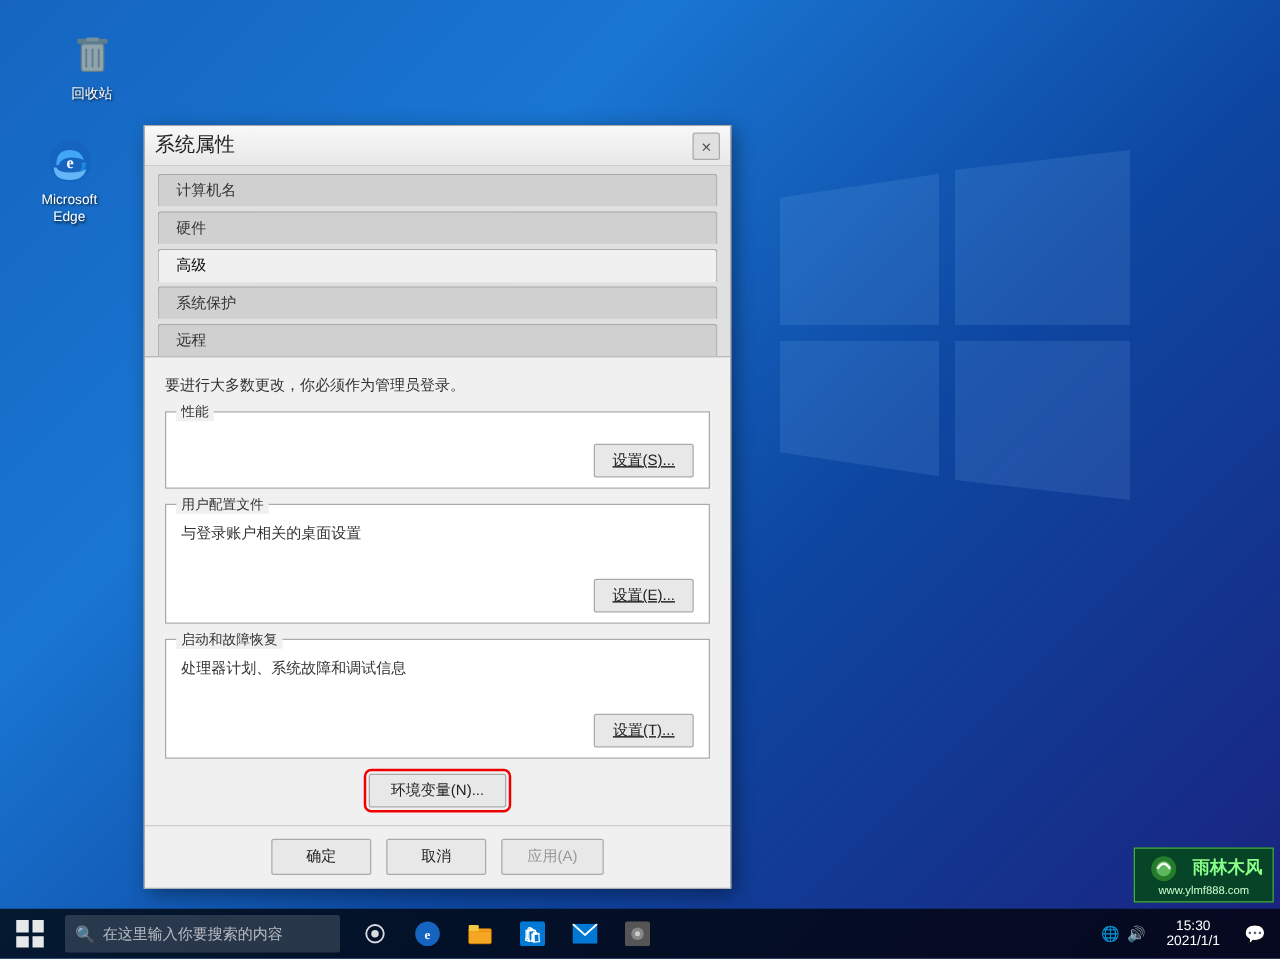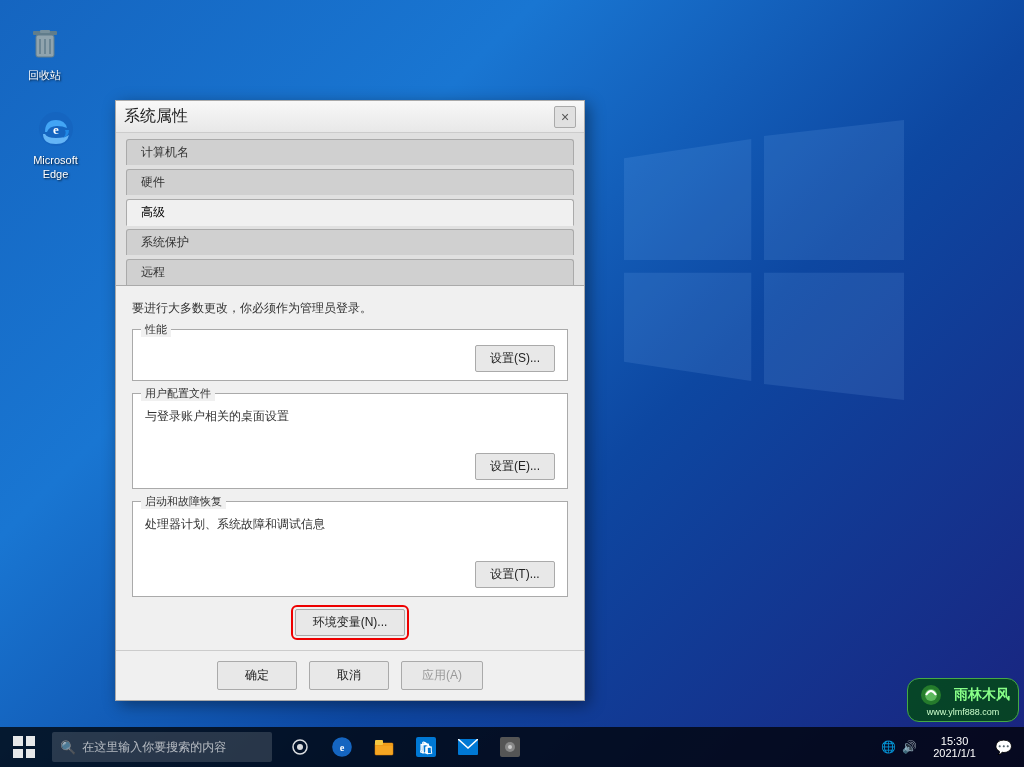--- a/index.html
+++ b/index.html
@@ -140,21 +140,21 @@
       cursor: pointer;
     }
     
     .ylmf-watermark {
       position: absolute;
       bottom: 45px;
       right: 5px;
       background: rgba(0,80,0,0.7);
       border: 1px solid #4a4;
       padding: 4px 8px;
-      border-radius: 12px;
+      border-radius: 0;
       color: white;
       font-size: 10px;
       text-align: center;
     }
     .ylmf-watermark .ylmf-logo {
       font-size: 14px;
       font-weight: bold;
       color: #8f8;
     }
 
@@ -263,21 +263,22 @@
     }
     .section-desc {
       font-size: 12px;
       color: #333;
       margin-top: 6px;
       margin-bottom: 28px;
     }
     .section-btn-row {
       display: flex;
       justify-content: flex-end;
-      margin-top: 7px;
+      margin-top: 17px;
+      text-decoration: underline;
     }
 
     
     .btn {
       padding: 4px 14px;
       font-size: 12px;
       background: #e8e8e8;
       border: 1px solid #aaa;
       cursor: pointer;
       color: #222;
@@ -332,21 +333,21 @@
 
 <div class="desktop">
 
   <svg class="win-logo-watermark" viewBox="0 0 88 88">
     <polygon points="0,12 40,6 40,44 0,44" fill="rgba(150,200,255,0.5)"></polygon>
     <polygon points="44,5 88,0 88,44 44,44" fill="rgba(150,200,255,0.5)"></polygon>
     <polygon points="0,48 40,48 40,82 0,76" fill="rgba(150,200,255,0.5)"></polygon>
     <polygon points="44,48 88,48 88,88 44,83" fill="rgba(150,200,255,0.5)"></polygon>
   </svg>
 
-  <div class="desktop-icon" style="top:20px;left:7px;">
+  <div class="desktop-icon" style="top:20px;left:36px;">
     <div class="icon-img">
       <svg width="36" height="36" viewBox="0 0 36 36">
         <rect x="6" y="5" width="24" height="4" rx="1" fill="#607d8b"></rect>
         <rect x="9" y="9" width="18" height="22" rx="2" fill="#90a4ae" stroke="#607d8b" stroke-width="1"></rect>
         <rect x="13" y="4" width="10" height="3" rx="1" fill="#78909c"></rect>
         <line x1="13" y1="13" x2="13" y2="28" stroke="#607d8b" stroke-width="1.5"></line>
         <line x1="18" y1="13" x2="18" y2="28" stroke="#607d8b" stroke-width="1.5"></line>
         <line x1="23" y1="13" x2="23" y2="28" stroke="#607d8b" stroke-width="1.5"></line>
       </svg>
     </div>

